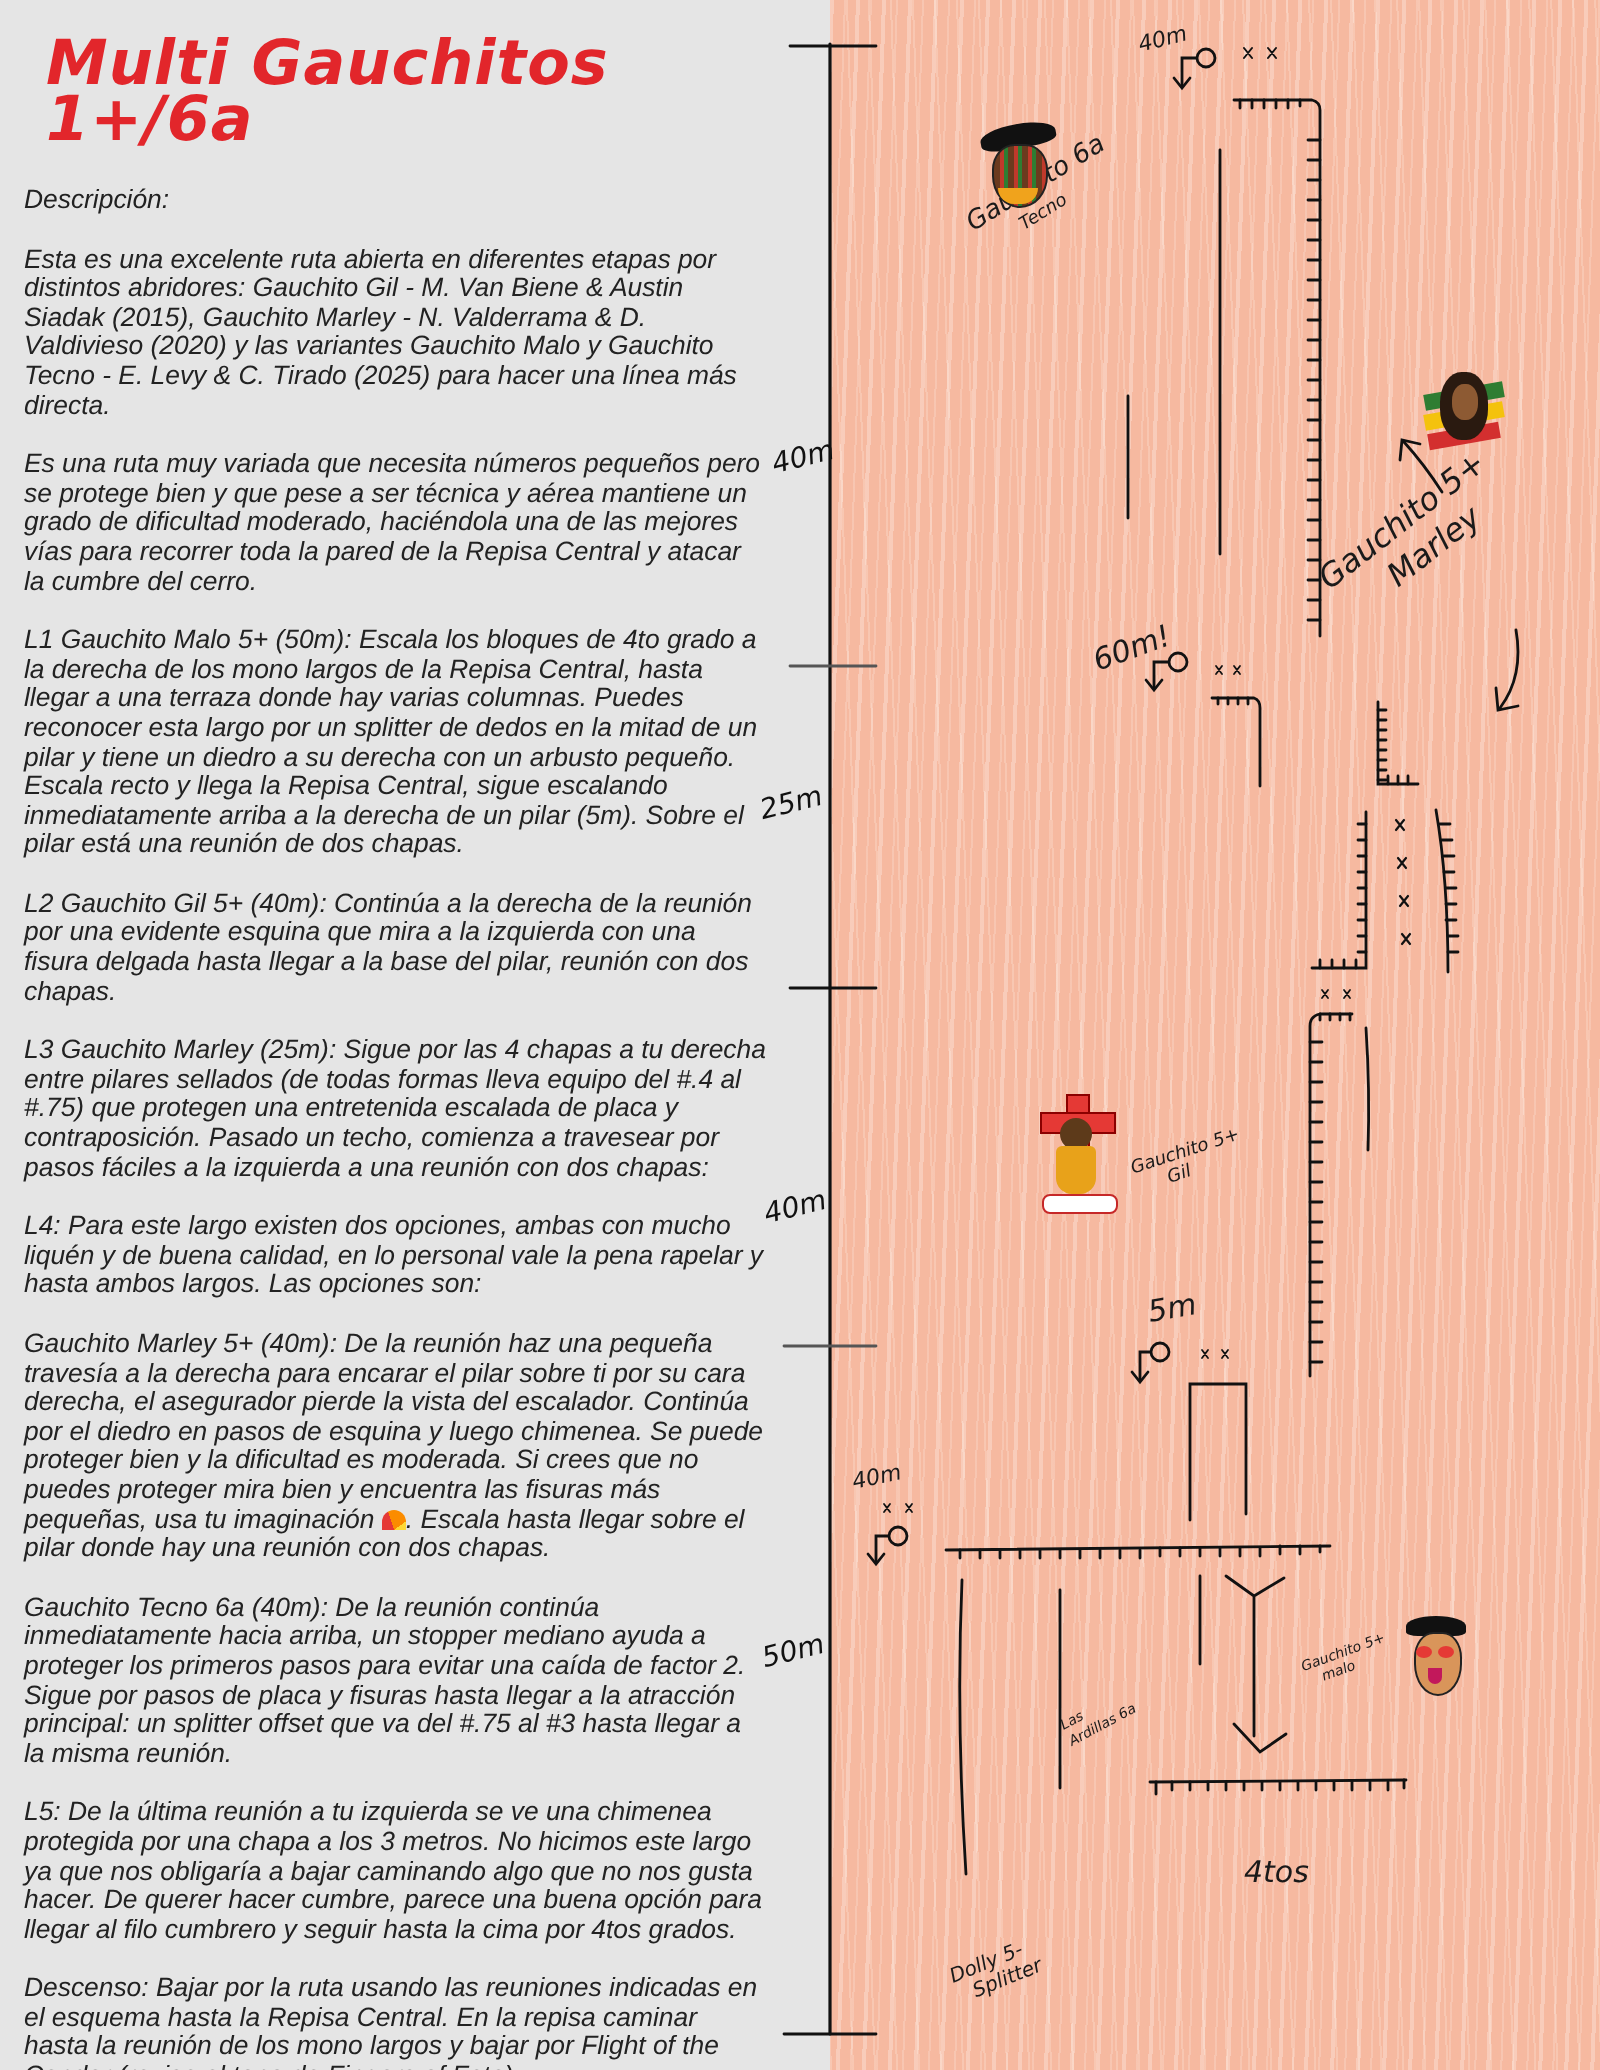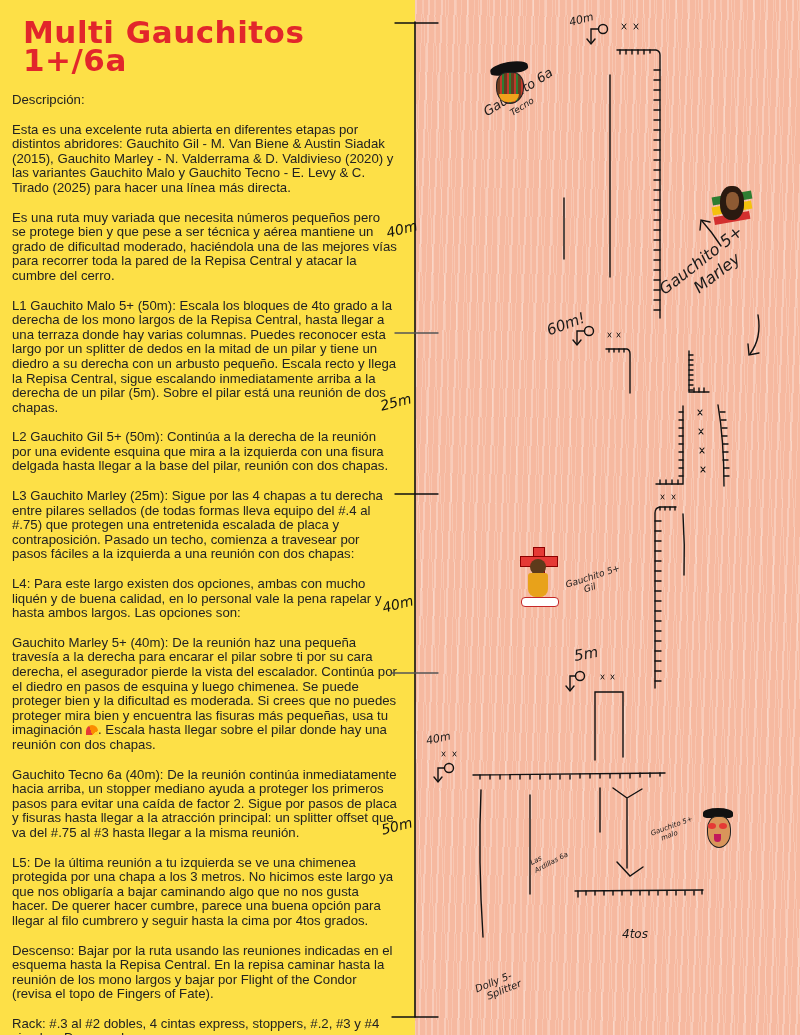--- a/index.html
+++ b/index.html
@@ -3,33 +3,34 @@
 <meta charset="utf-8">
 <style>
   html, body { margin: 0; padding: 0; }
   body {
     width: 800px; height: 1035px; position: relative; overflow: hidden;
     background: #ffffff;
     font-family: "Liberation Sans", sans-serif;
   }
   .left {
     position: absolute; left: 0; top: 0; width: 415px; height: 1035px;
-    background: #fde047;
+    background: #e5e5e5;
+    font-style: italic;
   }
   .title {
     position: absolute; left: 23px; top: 18px;
     color: #e2262b; font-family: "DejaVu Sans", sans-serif; font-weight: bold;
     font-size: 31px; line-height: 28px; letter-spacing: 0.5px;
   }
   .title div { white-space: nowrap; }
   .desc {
     position: absolute; left: 12px; top: 93px; width: 388px;
     font-size: 13.2px; line-height: 14.6px; color: #222;
   }
-  .desc p { margin: 0 3px 15px 0; }
+  .desc p { margin: 0 17px 15px 0; }
   .rainbow { display: inline-block; width: 12px; height: 10px; border-radius: 12px 12px 0 0;
     background: conic-gradient(from -90deg at 50% 100%, #e53935 0 20%, #fb8c00 0 40%, #fdd835 0 60%, #43a047 0 80%, #1e88e5 0 100%);
     vertical-align: -1px; }
   .wall {
     position: absolute; left: 415px; top: 0; width: 385px; height: 1035px;
     background:
       repeating-linear-gradient(92deg, rgba(255,255,255,0.28) 0 2px, rgba(255,255,255,0) 2px 7px, rgba(255,255,255,0.18) 7px 8px, rgba(255,255,255,0) 8px 13px),
       repeating-linear-gradient(88deg, rgba(255,240,230,0.25) 0 1px, rgba(255,255,255,0) 1px 11px),
       #f6b9a0;
   }
@@ -50,21 +51,21 @@
 <div class="left">
   <div class="title">
     <div>Multi Gauchitos</div>
     <div>1+/6a</div>
   </div>
   <div class="desc">
     <p>Descripción:</p>
     <p>Esta es una excelente ruta abierta en diferentes etapas por distintos abridores: Gauchito Gil - M. Van Biene &amp; Austin Siadak (2015), Gauchito Marley - N. Valderrama &amp; D. Valdivieso (2020) y las variantes Gauchito Malo y Gauchito Tecno - E. Levy &amp; C. Tirado (2025) para hacer una línea más directa.</p>
     <p>Es una ruta muy variada que necesita números pequeños pero se protege bien y que pese a ser técnica y aérea mantiene un grado de dificultad moderado, haciéndola una de las mejores vías para recorrer toda la pared de la Repisa Central y atacar la cumbre del cerro.</p>
     <p>L1 Gauchito Malo 5+ (50m): Escala los bloques de 4to grado a la derecha de los mono largos de la Repisa Central, hasta llegar a una terraza donde hay varias columnas. Puedes reconocer esta largo por un splitter de dedos en la mitad de un pilar y tiene un diedro a su derecha con un arbusto pequeño. Escala recto y llega la Repisa Central, sigue escalando inmediatamente arriba a la derecha de un pilar (5m). Sobre el pilar está una reunión de dos chapas.</p>
-    <p>L2 Gauchito Gil 5+ (50m): Continúa a la derecha de la reunión por una evidente esquina que mira a la izquierda con una fisura delgada hasta llegar a la base del pilar, reunión con dos chapas.</p>
+    <p>L2 Gauchito Gil 5+ (40m): Continúa a la derecha de la reunión por una evidente esquina que mira a la izquierda con una fisura delgada hasta llegar a la base del pilar, reunión con dos chapas.</p>
     <p>L3 Gauchito Marley (25m): Sigue por las 4 chapas a tu derecha entre pilares sellados (de todas formas lleva equipo del #.4 al #.75) que protegen una entretenida escalada de placa y contraposición. Pasado un techo, comienza a travesear por pasos fáciles a la izquierda a una reunión con dos chapas:</p>
     <p>L4: Para este largo existen dos opciones, ambas con mucho liquén y de buena calidad, en lo personal vale la pena rapelar y hasta ambos largos. Las opciones son:</p>
     <p><span>Gauchito Marley 5+ (40m): De la reunión haz una pequeña travesía a la derecha para encarar el pilar sobre ti por su cara derecha, el asegurador pierde la vista del escalador. Continúa por el diedro en pasos de esquina y luego chimenea. Se puede proteger bien y la dificultad es moderada. Si crees que no puedes proteger mira bien y encuentra las fisuras más pequeñas, usa tu imaginación </span><span class="rainbow"></span><span>. Escala hasta llegar sobre el pilar donde hay una reunión con dos chapas.</span></p>
     <p>Gauchito Tecno 6a (40m): De la reunión continúa inmediatamente hacia arriba, un stopper mediano ayuda a proteger los primeros pasos para evitar una caída de factor 2. Sigue por pasos de placa y fisuras hasta llegar a la atracción principal: un splitter offset que va del #.75 al #3 hasta llegar a la misma reunión.</p>
     <p>L5: De la última reunión a tu izquierda se ve una chimenea protegida por una chapa a los 3 metros. No hicimos este largo ya que nos obligaría a bajar caminando algo que no nos gusta hacer. De querer hacer cumbre, parece una buena opción para llegar al filo cumbrero y seguir hasta la cima por 4tos grados.</p>
     <p>Descenso: Bajar por la ruta usando las reuniones indicadas en el esquema hasta la Repisa Central. En la repisa caminar hasta la reunión de los mono largos y bajar por Flight of the Condor (revisa el topo de Fingers of Fate).</p>
     <p>Rack: #.3 al #2 dobles, 4 cintas express, stoppers, #.2, #3 y #4 simples. Dos cuerdas.</p>
   </div>
 </div>
 
@@ -201,21 +202,21 @@
   <div style="padding-left:8px;">malo</div>
 </div>
 <div class="hand" style="left:531px; top:850px; font-size:7px; transform:rotate(-28deg); line-height:9px;">
   <div>Las</div>
   <div>Ardillas 6a</div>
 </div>
 <div class="hand" style="left:476px; top:975px; font-size:10px; transform:rotate(-22deg); line-height:11px;">
   <div>Dolly 5-</div>
   <div style="padding-left:8px;">Splitter</div>
 </div>
-<div class="hand" style="left:622px; top:927px; font-size:12px;">4tos</div>
+<div class="hand" style="left:622px; top:927px; font-size:15px;">4tos</div>
 
 <div class="portrait" style="left:488px; top:60px; width:42px; height:46px;">
   <div style="position:absolute; left:2px; top:2px; width:38px; height:12px; background:#111; border-radius:50% 50% 30% 30%; transform:rotate(-10deg);"></div>
   <div style="position:absolute; left:8px; top:12px; width:26px; height:30px; background:repeating-linear-gradient(90deg,#6b3a1e 0 3px,#c0392b 3px 5px,#2e7d32 5px 7px); border-radius:40% 40% 50% 50%; border:1px solid #222;"></div>
   <div style="position:absolute; left:11px; top:34px; width:20px; height:8px; background:#f0a31c; border-radius:0 0 10px 10px;"></div>
 </div>
 
 <div class="portrait" style="left:712px; top:184px; width:40px; height:44px;">
   <div style="position:absolute; left:0; top:10px; width:40px; height:8px; background:#2e7d32; transform:rotate(-10deg);"></div>
   <div style="position:absolute; left:0; top:20px; width:40px; height:8px; background:#f4c20d; transform:rotate(-10deg);"></div>

